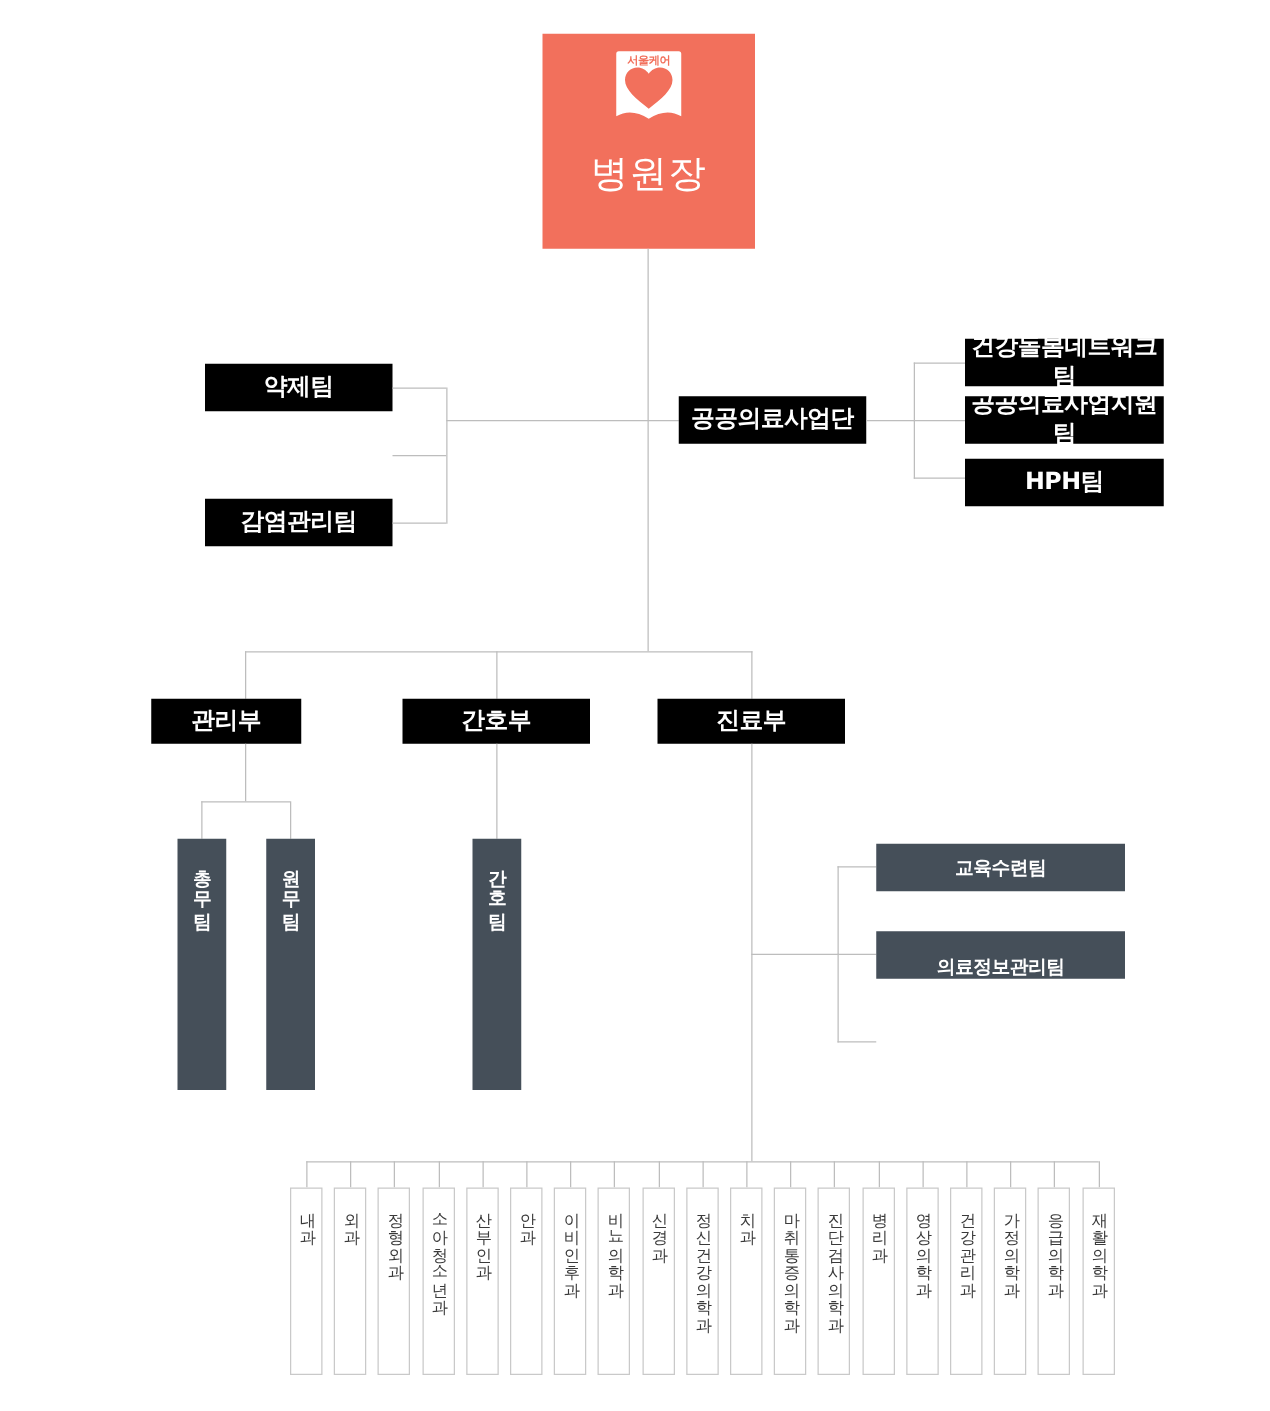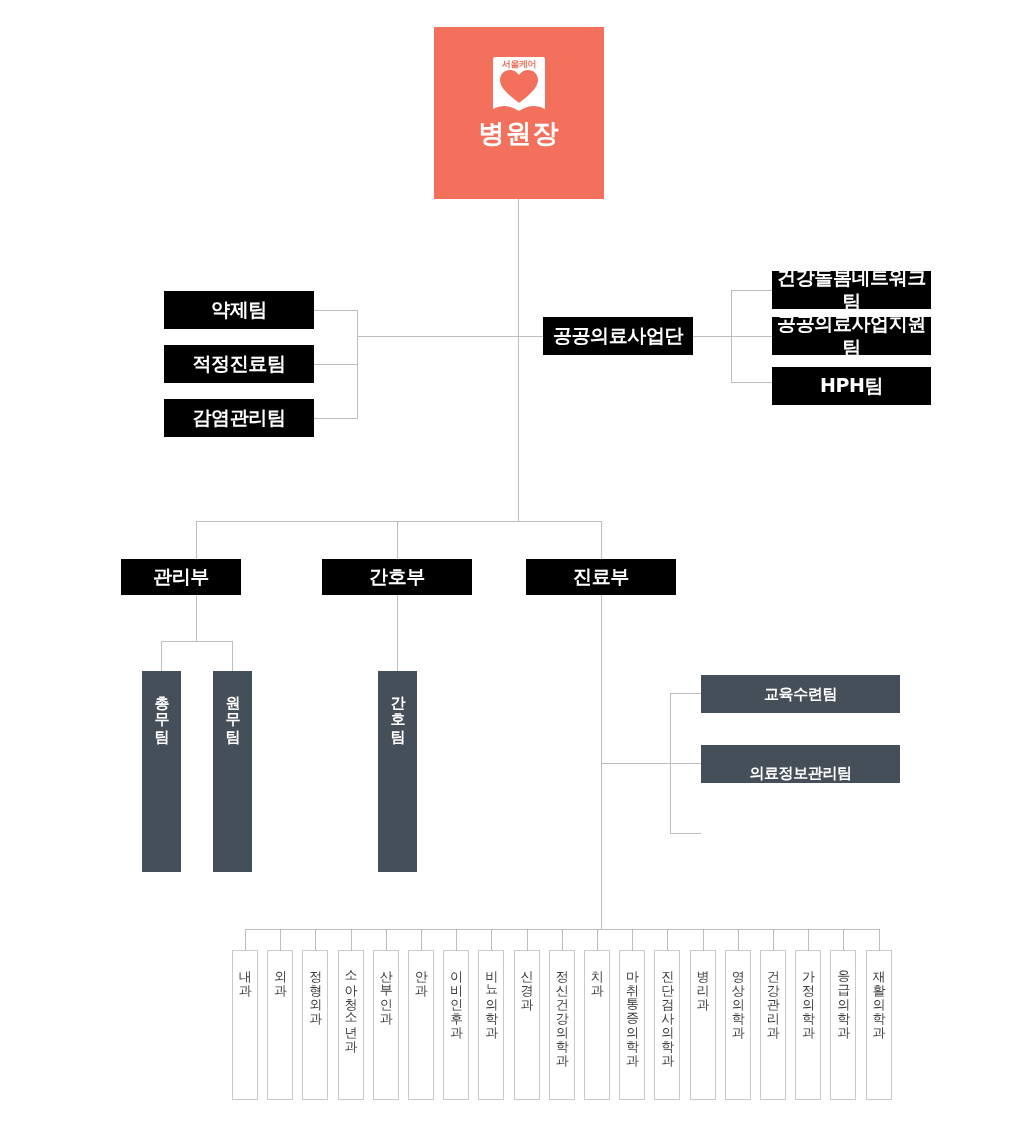--- a/index.html
+++ b/index.html
@@ -35,25 +35,26 @@
     color: #ffffff;
     letter-spacing: -0.4px;
     line-height: 1.25;
   }
 
   
   .node.root {
     background: #f2705c;
     flex-direction: column;
     justify-content: flex-start;
-    padding-top: 28px;
+    padding-top: 12px;
   }
   .root-title {
-    font-size: 26px;
-    font-weight: 700;
+    font-size: 30px;
+    font-weight: 400;
+    margin-top: 20px;
     letter-spacing: 1px;
   }
 
   
   .logo-wrap {
     width: 56px;
     height: 62px;
     position: relative;
   }
   .logo-wrap svg { display: block; }
@@ -112,23 +113,20 @@
         <text x="28" y="12" text-anchor="middle" font-family="'DejaVu Sans','Liberation Sans',sans-serif" font-size="9" font-weight="700" fill="#f2705c">서울케어</text>
       </svg>
     </div>
     <div class="root-title">병원장</div>
   </div>
 
   <div class="line v" style="left:518px; top:199px; height:322px;"></div>
 
   <div class="node teal" style="left:164px; top:291px; width:150px; height:38px;">
     <span>약제팀</span>
-  </div>
-  <div class="node teal" style="left:164px; top:345px; width:150px; height:38px;">
-    <span>적정진료팀</span>
   </div>
   <div class="node teal" style="left:164px; top:399px; width:150px; height:38px;">
     <span>감염관리팀</span>
   </div>
 
   <div class="line h" style="left:314px; top:310px; width:43px;"></div>
   <div class="line h" style="left:314px; top:364px; width:43px;"></div>
   <div class="line h" style="left:314px; top:418px; width:43px;"></div>
 
   <div class="line v" style="left:357px; top:310px; height:109px;"></div>

